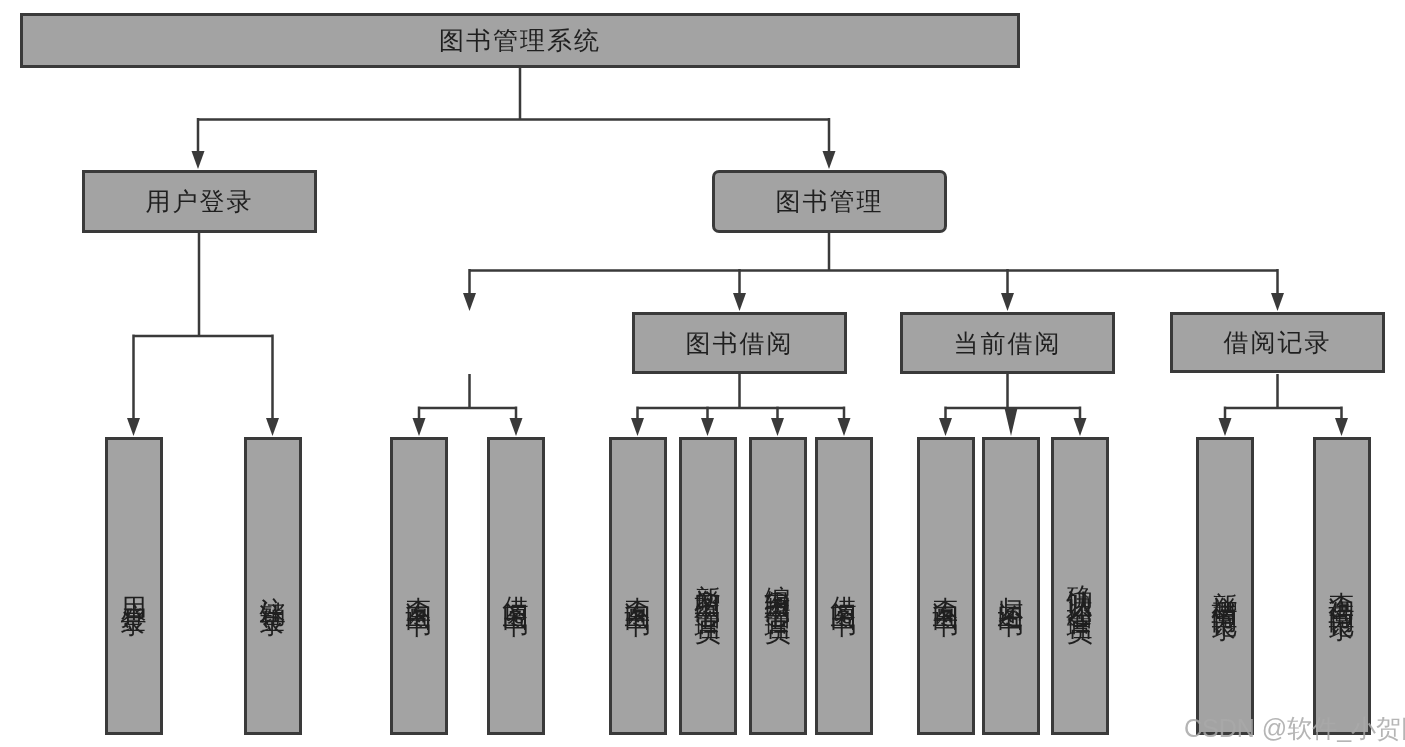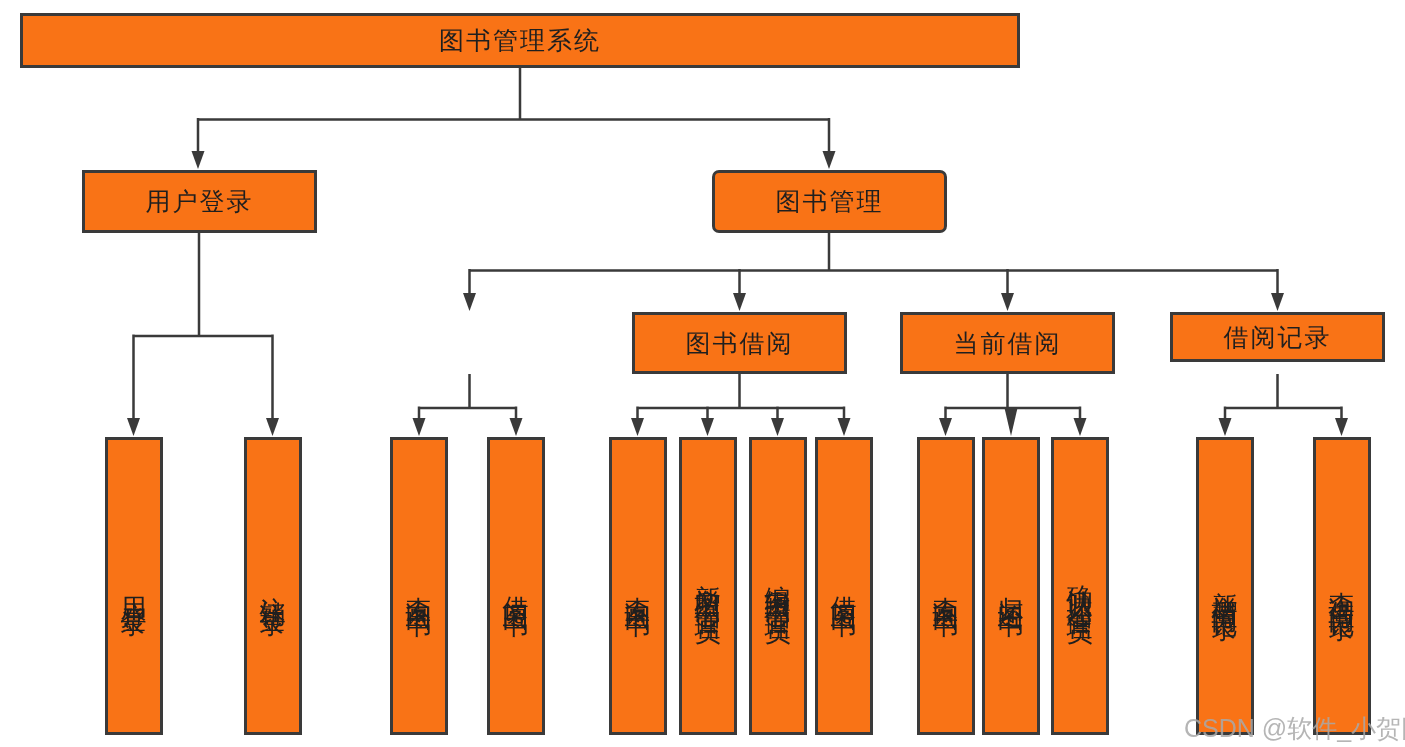--- a/index.html
+++ b/index.html
@@ -22,21 +22,21 @@
   }
   .cline {
     stroke: var(--line, #3a3a3a);
     stroke-width: 2.5;
     fill: none;
   }
   .ahead { fill: var(--line, #3a3a3a); }
   .hbox, .vbox {
     position: absolute;
     box-sizing: border-box;
-    background: #f97316;
+    background: #a3a3a3;
     border: 3px solid var(--line, #3a3a3a);
     color: var(--text, #1f1f1f);
     display: flex;
     align-items: center;
     justify-content: center;
     z-index: 2;
   }
   .hbox {
     font-size: 25px;
     letter-spacing: 2px;
@@ -105,21 +105,21 @@
     <polygon class="ahead" points="1335,418 1348,418 1341.5,436"></polygon>
   </svg>
 
   <div class="hbox" style="left:20px; top:13px; width:1000px; height:55px;">图书管理系统</div>
 
   <div class="hbox" style="left:82px; top:170px; width:235px; height:63px;">用户登录</div>
   <div class="hbox" style="left:712px; top:170px; width:235px; height:63px;border-radius:7px;">图书管理</div>
 
   <div class="hbox" style="left:632px; top:312px; width:215px; height:62px;text-align:right;">图书借阅</div>
   <div class="hbox" style="left:900px; top:312px; width:215px; height:62px;">当前借阅</div>
-  <div class="hbox" style="left:1170px; top:312px; width:215px; height:50px;">借阅记录</div>
+  <div class="hbox" style="left:1170px; top:312px; width:215px; height:61px;">借阅记录</div>
 
   <div class="vbox" style="left:105px;">用户登录</div>
   <div class="vbox" style="left:244px;">注销登录</div>
 
   <div class="vbox" style="left:390px;">查询图书</div>
   <div class="vbox" style="left:487px;">借阅图书</div>
 
   <div class="vbox" style="left:609px;">查询图书</div>
   <div class="vbox" style="left:679px;">新增图书（管理员）</div>
   <div class="vbox" style="left:749px;">编辑图书（管理员）</div>

